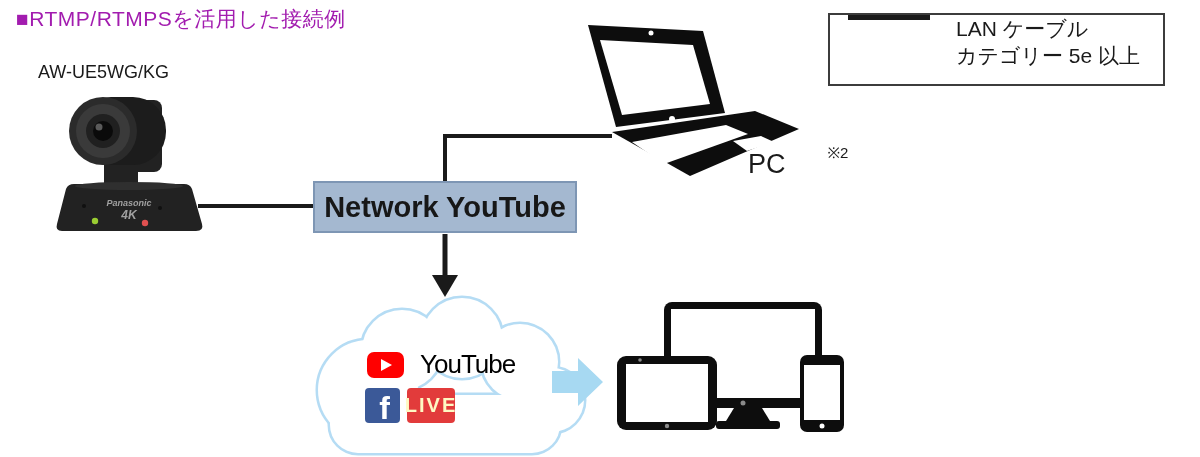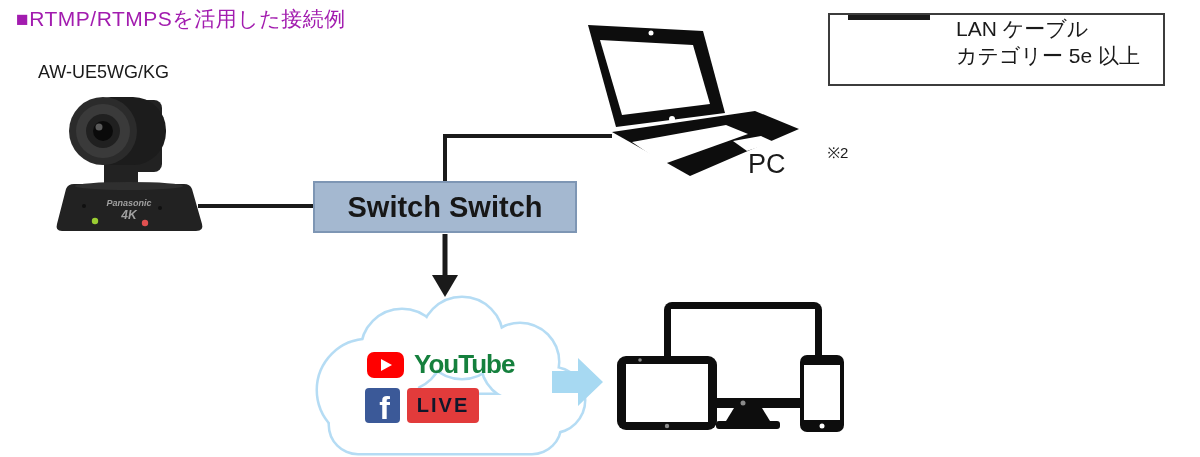--- a/index.html
+++ b/index.html
@@ -29,31 +29,31 @@
   .legend-line{width:82px;height:5px;background:var(--line);flex:none;}
   .legend-text{margin-left:26px;font-size:21px;line-height:27px;color:#1a1a1a;}
 
   
   .yt-row{position:absolute;left:367px;top:349px;display:flex;align-items:center;}
   .yt-play{
     width:37px;height:26px;background:var(--youtube_red);border-radius:7px;flex:none;
     display:flex;align-items:center;justify-content:center;
   }
   .yt-tri{width:0;height:0;border-left:11px solid #ffffff;border-top:6.5px solid transparent;border-bottom:6.5px solid transparent;margin-left:2px;}
-  .yt-text{margin-left:10px;font-size:26px;font-weight:bold;letter-spacing:-1px;color:#15803d;}
+  .yt-text{margin-left:16px;font-size:26px;font-weight:normal;letter-spacing:-1px;color:#000000;}
 
   .fb-row{position:absolute;left:365px;top:388px;display:flex;align-items:center;}
   .fb-f{
     width:35px;height:35px;background:var(--facebook_blue);border-radius:4px;flex:none;overflow:hidden;
     color:#ffffff;font-weight:bold;font-size:32px;line-height:40px;text-align:center;text-indent:4px;
   }
   .fb-live{
-    margin-left:7px;width:72px;height:35px;background:var(--live_red);border-radius:4px;flex:none;
+    margin-left:7px;width:48px;height:35px;background:var(--live_red);border-radius:4px;flex:none;
     display:flex;align-items:center;justify-content:center;
-    color:#0f172a;font-weight:bold;font-size:20px;letter-spacing:2px;
+    color:#fef9c3;font-weight:bold;font-size:20px;letter-spacing:2px;
   }
 
   
   .cable{stroke:var(--line);stroke-width:4;fill:none;}
   .cable-thick{stroke:var(--line);stroke-width:5;fill:none;}
   .arrow-head{fill:var(--line);stroke:none;}
   .cloud-outline{fill:#ffffff;stroke:var(--cloud_stroke);stroke-width:5;}
   .cloud-fill{fill:#ffffff;stroke:none;}
   .blue-arrow{fill:var(--arrow_blue);stroke:none;}
   .dev-black{fill:#0d0d0d;stroke:none;}
@@ -149,21 +149,21 @@
         <circle cx="822" cy="426" r="2.5" fill="#ffffff"></circle>
       </g>
     </g>
   </svg>
 
   <div class="title">■RTMP/RTMPSを活用した接続例</div>
 
   <div class="camera-label">AW-UE5WG/KG</div>
 
   <div class="switch-box">
-    <span>Switch Switch</span>
+    <span>Network YouTube</span>
   </div>
 
   <div class="pc-label">
     <span class="pc-text">PC</span>
     <span class="pc-sup">※2</span>
   </div>
 
   <div class="legend">
     <span class="legend-line"></span>
     <div class="legend-text">

